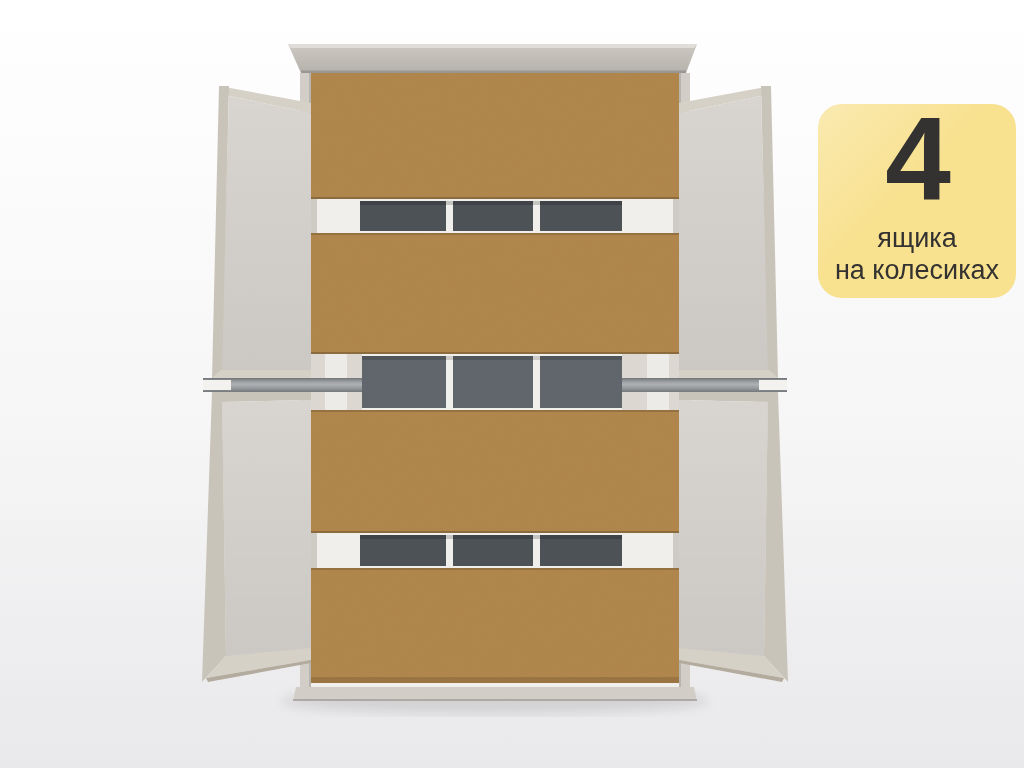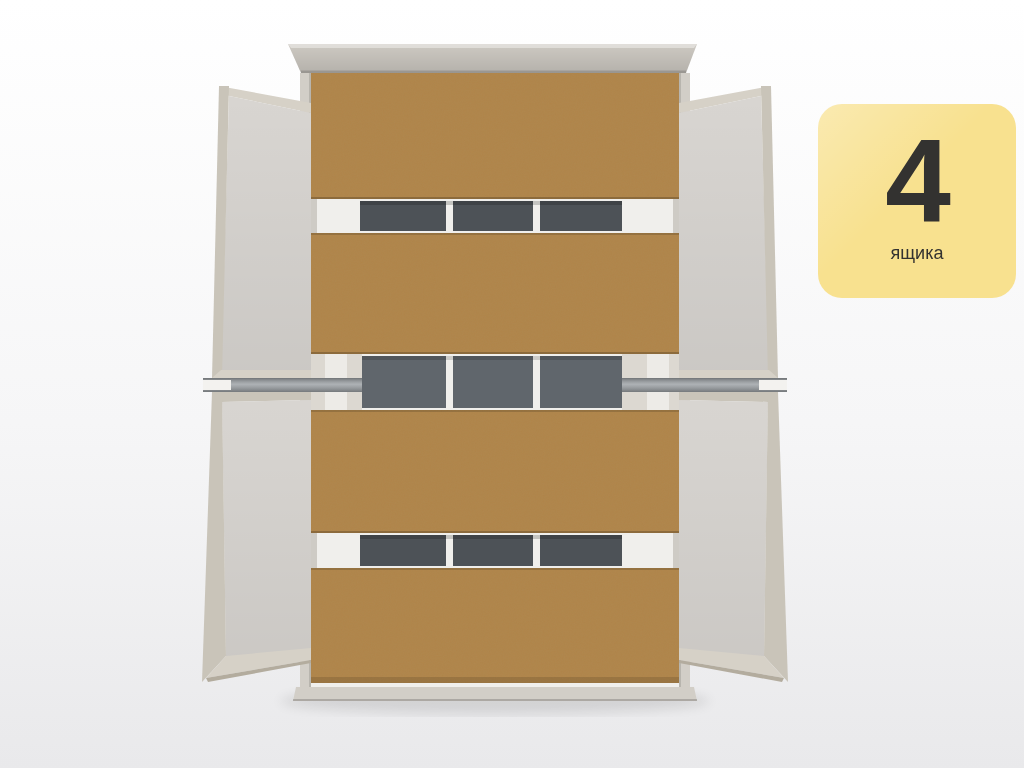--- a/index.html
+++ b/index.html
@@ -33,21 +33,21 @@
     border-radius:24px;
     background:linear-gradient(135deg, rgba(255,255,255,.30), rgba(255,255,255,0) 45%), var(--c-badge-bg);
     display:flex;flex-direction:column;align-items:center;justify-content:center;
     padding-bottom:6px;box-sizing:border-box;
   }
   .badge-number{
     font-size:118px;font-weight:bold;color:var(--c-badge-text);
     line-height:0.92;margin-top:-4px;margin-bottom:8px;letter-spacing:-2px;
   }
   .badge-line{
-    font-size:18px;color:var(--c-badge-text);line-height:1.2;text-align:left;
+    font-size:27px;color:var(--c-badge-text);line-height:1.2;text-align:left;
   }
 </style>
 </head>
 <body>
 
 <div class="canvas">
 
   <svg width="1024" height="768" viewBox="0 0 1024 768">
     <defs>
       <filter id="grain" x="-5%" y="-5%" width="110%" height="110%">
@@ -184,14 +184,15 @@
       <rect class="f-notch" x="203" y="380" width="28" height="10"></rect>
       <rect class="f-rail" x="622" y="378" width="165" height="14"></rect>
       <rect x="622" y="378" width="165" height="14" fill="url(#railGrad)"></rect>
       <rect class="f-notch" x="759" y="380" width="28" height="10"></rect>
     </g>
   </svg>
 
   <div class="badge">
     <div class="badge-number">4</div>
     <div class="badge-line">ящика</div>
+    <div class="badge-line">на колесиках</div>
   </div>
 </div>
 
 </body></html>

